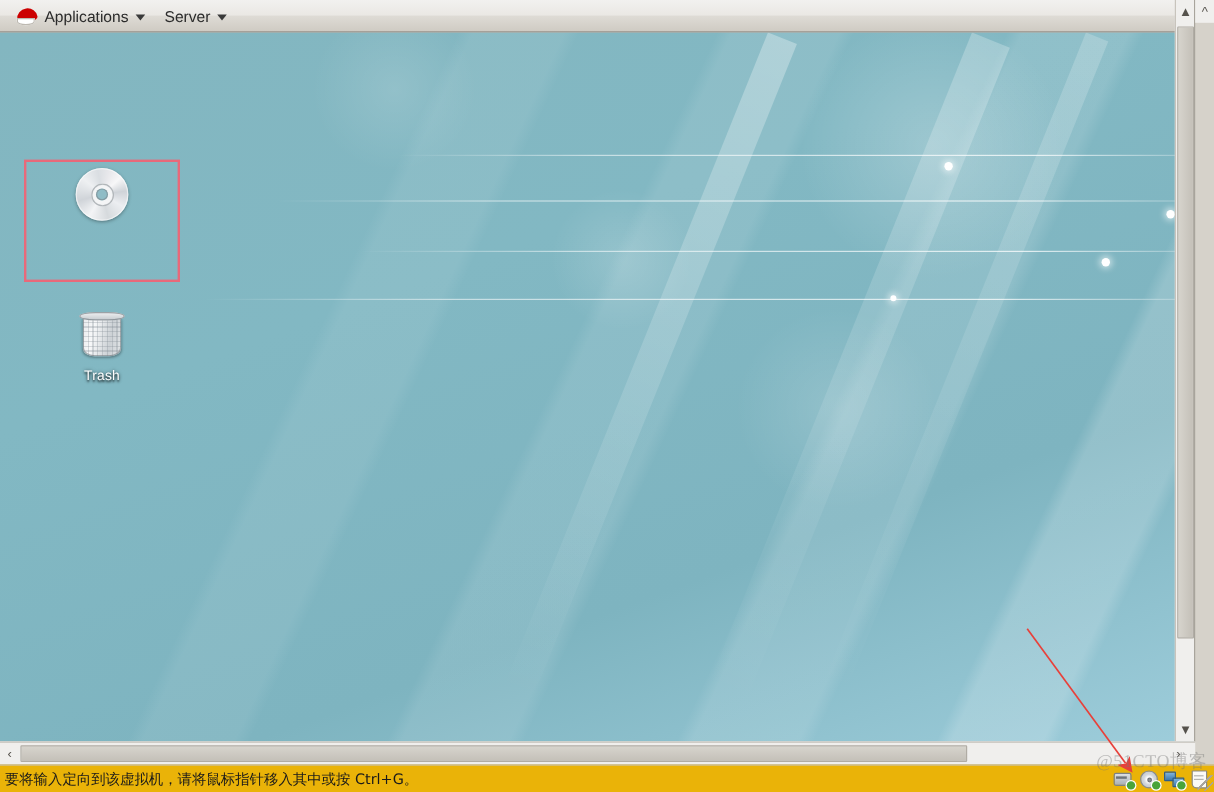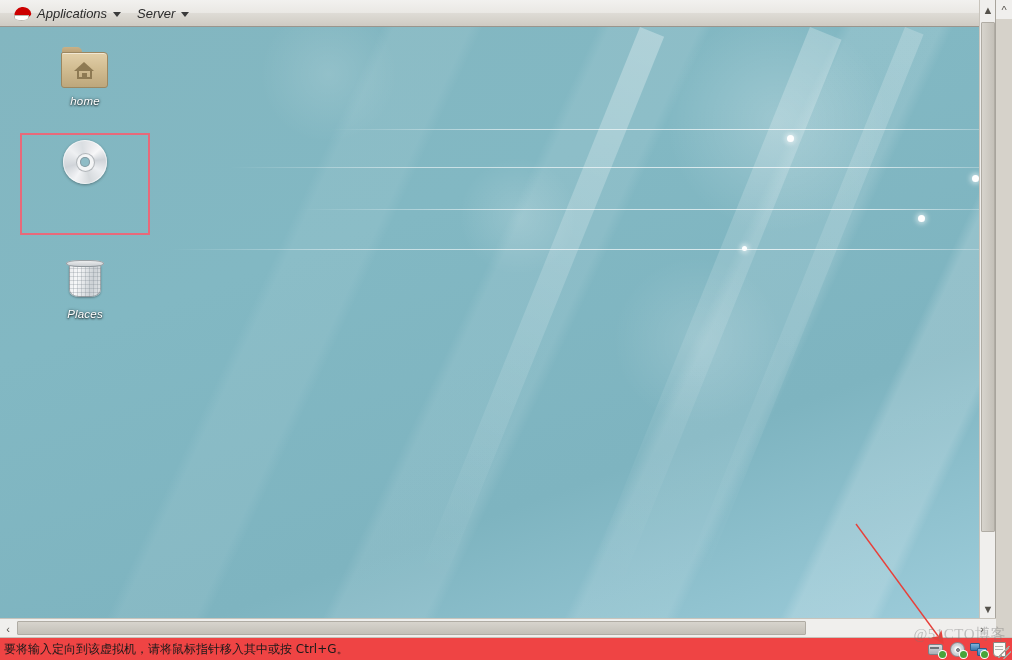--- a/index.html
+++ b/index.html
@@ -10,21 +10,20 @@
     background: #d6d2ca;
   }
   #app { position: relative; width: 1012px; height: 660px; }
 
   
   #vm-frame {
     position: absolute; left: 0; top: 0;
     width: 996px; height: 618px;
     border-right: 1px solid #a8a49c;
     overflow: hidden;
-    font-style: italic;
   }
 
   
   #top-panel {
     position: absolute; left: 0; top: 0;
     width: 996px; height: 27px;
     background: linear-gradient(to bottom, #f2f1ef 0%, #eae8e4 48%, #dedbd5 52%, #cfcbc3 100%);
     border-bottom: 1px solid #9a958d;
     display: flex; align-items: center;
     padding-left: 6px;
@@ -268,21 +267,21 @@
     width: 16px; height: 19px; z-index: 9;
     background: #f0efed;
     display: flex; align-items: center; justify-content: center;
     font-size: 11px; color: #55524c;
   }
 
   
   #statusbar {
     position: absolute; left: 0; top: 637px;
     width: 1012px; height: 23px;
-    background: #ef4444;
+    background: #eab308;
     border-top: 1px solid #c6c2ba;
     display: flex; align-items: center;
     z-index: 8;
   }
   #status-text {
     font-family: "DejaVu Sans", "Liberation Sans", sans-serif;
     font-size: 12px; color: #1a1a1a;
     padding-left: 4px; white-space: nowrap;
   }
   #status-devices {
@@ -383,49 +382,37 @@
       <div class="wall-line" style="left:170px; top:222px; width:826px;"></div>
       <div class="wall-dot" style="left:787px; top:108px;"></div>
       <div class="wall-dot" style="left:986px; top:104px;"></div>
       <div class="wall-dot" style="left:972px; top:148px;"></div>
       <div class="wall-dot" style="left:918px; top:188px;"></div>
       <div class="wall-dot" style="left:742px; top:219px; width:5px; height:5px;"></div>
       <div class="wall-streak" style="left:640px; top:0px; width:26px; height:591px; transform: rotate(22deg);"></div>
       <div class="wall-streak" style="left:810px; top:0px; width:34px; height:591px; transform: rotate(22deg); opacity:.8;"></div>
       <div class="wall-streak" style="left:905px; top:0px; width:20px; height:591px; transform: rotate(22deg); opacity:.65;"></div>
 
-      <div class="desk-icon" style="left:31px; top:20px;">
-        <div class="folder-ico">
-          <span class="tab"></span>
-          <span class="body"></span>
-          <span class="house">
-              <span class="roof"></span>
-              <span class="walls"></span>
-              <span class="door"></span>
-            </span>
-        </div>
-        <div class="label">home</div>
-      </div>
 
       <div class="desk-icon" style="left:31px; top:113px;">
         <div class="cd-ico">
           <span class="disc"></span>
             <span class="ring"></span>
             <span class="hole"></span>
         </div>
       </div>
 
       <div id="cd-highlight" style="left:20px; top:106px; width:130px; height:102px;"></div>
 
       <div class="desk-icon" style="left:31px; top:231px;">
         <div class="trash-ico">
           <span class="can"></span>
             <span class="lid"></span>
         </div>
-        <div class="label">Places</div>
+        <div class="label">Trash</div>
       </div>
 
     </div>
 
     <div id="vscroll">
       <div class="sb-arrow v-up">▲</div>
       <div class="v-thumb"></div>
       <div class="sb-arrow v-down">▼</div>
     </div>
   </div>

